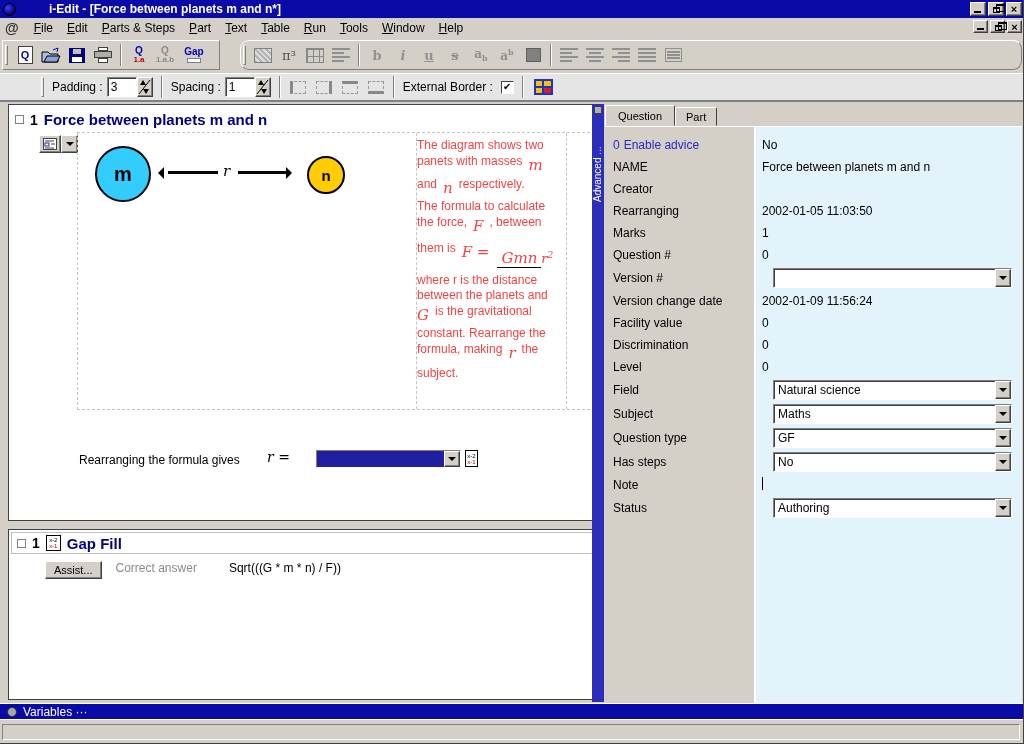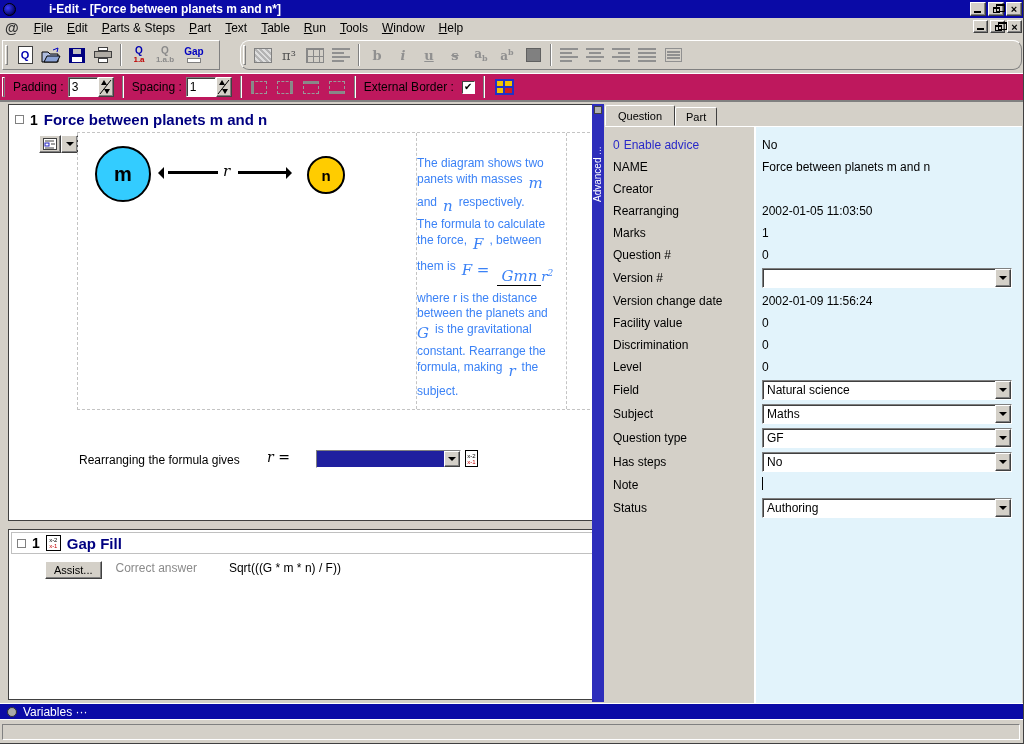--- a/index.html
+++ b/index.html
@@ -65,22 +65,22 @@
   .w18{width:18px}.w12{width:12px}
   .ic-letter{font-family:"DejaVu Serif",serif;font-weight:bold;font-size:13px;color:#909090;}
   .ic-letter.it{font-style:italic}.ic-letter.un{text-decoration:underline}.ic-letter.st{text-decoration:line-through}
   .ic-ab{color:#909090;font-family:"DejaVu Serif",serif;font-weight:bold;}
   .ic-ab .a{font-size:12px}.ic-ab .b{font-size:8px}
   .ic-ab.sub .b{vertical-align:-3px}.ic-ab.sup .b{vertical-align:5px}
   .ic-darksq{width:15px;height:14px;background:#808080;border:1px solid #606060;}
   .ic-valign{width:17px;height:14px;border:1px solid #909090;display:flex;flex-direction:column;justify-content:space-between;padding:2px 1px;}
   .ic-valign b{height:2px;background:#909090;display:block;}
   
-  .formatbar{position:absolute;left:0;top:73px;width:1024px;height:28px;background:#be185d;
-             border-top:1px solid #fff;border-bottom:1px solid #808080;display:flex;align-items:center;}
+  .formatbar{position:absolute;left:0;top:73px;width:1024px;height:28px;background:#e5e5e5;
+             border-top:1px solid #fff;border-bottom:1px solid #808080;display:flex;align-items:center;padding-left:39px;}
   .fb-label{margin:0 4px;white-space:nowrap;}
   .spin-input{width:30px;height:20px;border:1px solid;border-color:#808080 #fff #fff #808080;
               box-shadow:inset 1px 1px 0 #404040;font:12px "Liberation Sans",sans-serif;padding:1px 3px;background:#fff;}
   .spin-btn{width:16px;height:20px;background:#d4d0c8;border:1px solid;border-color:#fff #404040 #404040 #fff;
             box-shadow:inset -1px -1px 0 #808080;display:flex;align-items:center;justify-content:center;margin-right:4px;}
   .bdr-btn{width:24px;height:20px;display:flex;align-items:center;justify-content:center;margin:0 1px;}
   .bdr-btn i{width:16px;height:13px;border:1px dashed #999;display:block;}
   .bdr-btn i.bl{border-left:3px solid #888;} .bdr-btn i.br{border-right:3px solid #888;}
   .bdr-btn i.bt{border-top:3px solid #888;} .bdr-btn i.bb{border-bottom:3px solid #888;}
   .cb{width:13px;height:13px;background:#fff;border:1px solid;border-color:#404040 #fff #fff #404040;
@@ -96,21 +96,21 @@
   .sec-title{font-size:15px;color:#000080;}
   .wbtn{position:absolute;background:#d4d0c8;border:1px solid;border-color:#fff #404040 #404040 #fff;
         box-shadow:inset -1px -1px 0 #808080;display:flex;align-items:center;justify-content:center;}
   .tri{width:0;height:0;border:4px solid transparent;border-top-color:#000;border-bottom:none;display:inline-block;}
   .dashed-box{position:absolute;left:68px;top:27px;width:518px;height:278px;border:1px dashed #c4c4c4;}
   .dash-v{position:absolute;top:0;height:100%;border-left:1px dashed #c4c4c4;}
   .planet{position:absolute;border-radius:50%;border:2px solid #000;display:flex;align-items:center;justify-content:center;font-weight:bold;}
   .arrow-line{position:absolute;height:3px;background:#000;}
   .ah{position:absolute;width:0;height:0;border:6px solid transparent;}
   .r-label{position:absolute;font-family:"DejaVu Serif",serif;font-style:italic;font-size:15px;}
-  .desc{position:absolute;left:339px;top:23px;width:150px;font-size:12px;line-height:15px;color:#3b82f6;}
+  .desc{position:absolute;left:339px;top:5px;width:150px;font-size:12px;line-height:15px;color:#ef4444;}
   .m{font-family:"DejaVu Serif",serif;font-style:italic;font-size:15px;display:inline-block;
      transform:translateY(5px);margin:0 6px;}
   .frac{display:inline-block;text-align:center;vertical-align:middle;transform:translateY(9px);margin-left:8px;
         font-family:"DejaVu Serif",serif;font-style:italic;}
   .frac .num{font-size:15px;border-bottom:1px solid #000;padding:0 4px;line-height:17px;}
   .frac .den{font-size:13px;line-height:14px;}
   .frac sup{font-size:9px;}
   .ans-label{position:absolute;left:70px;top:348px;}
   .ans-math{position:absolute;left:258px;top:344px;font-family:"DejaVu Serif",serif;font-style:italic;font-size:14px;}
   .gap-combo{position:absolute;left:307px;top:345px;width:145px;height:18px;background:#1f1f9f;
@@ -138,21 +138,21 @@
   
   .rpanel{position:absolute;left:605px;top:0px;width:417px;height:602px;}
   .tabs{position:absolute;left:0;top:2px;height:22px;display:flex;align-items:flex-end;}
   .tab{background:#d4d0c8;border:1px solid;border-color:#fff #404040 #d4d0c8 #fff;
        padding:3px 10px 2px 10px;font-size:11px;border-radius:2px 2px 0 0;}
   .tab.active{padding:4px 12px 3px 12px;position:relative;z-index:2;}
   .props{position:absolute;left:0;top:24px;width:417px;height:578px;background:#d4d0c8;border-top:1px solid #fff;}
   .val-bg{position:absolute;left:149px;top:0;width:268px;height:100%;background:#e2f3fb;border-left:2px solid #fff;}
   .rows{position:absolute;left:0;top:0;width:100%;padding-top:7px;}
   .prow{display:flex;align-items:center;position:relative;}
-  .r22{height:22px;} .r24{height:24px;}
+  .r22{height:22px;} .r24{height:24px;gap:11px;}
   .plabel{width:149px;flex:none;padding-left:8px;white-space:nowrap;}
   .plabel.blue{color:#2929c8;}
   .advice-glyph{font-style:normal;color:#2929c8;margin-right:4px;}
   .pval{flex:1;padding-left:8px;white-space:nowrap;overflow:hidden;}
   .combo{height:20px;margin-right:10px;background:#fff;border:1px solid;border-color:#808080 #fff #fff #808080;
          box-shadow:inset 1px 1px 0 #404040;display:flex;align-items:center;justify-content:space-between;}
   .combo-text{padding-left:4px;font-size:12px;}
   .caret{width:1px;height:13px;background:#000;display:inline-block;}
   
   .varbar{position:absolute;left:0;top:703px;width:1024px;height:16px;background:#0a0aa6;color:#fff;

